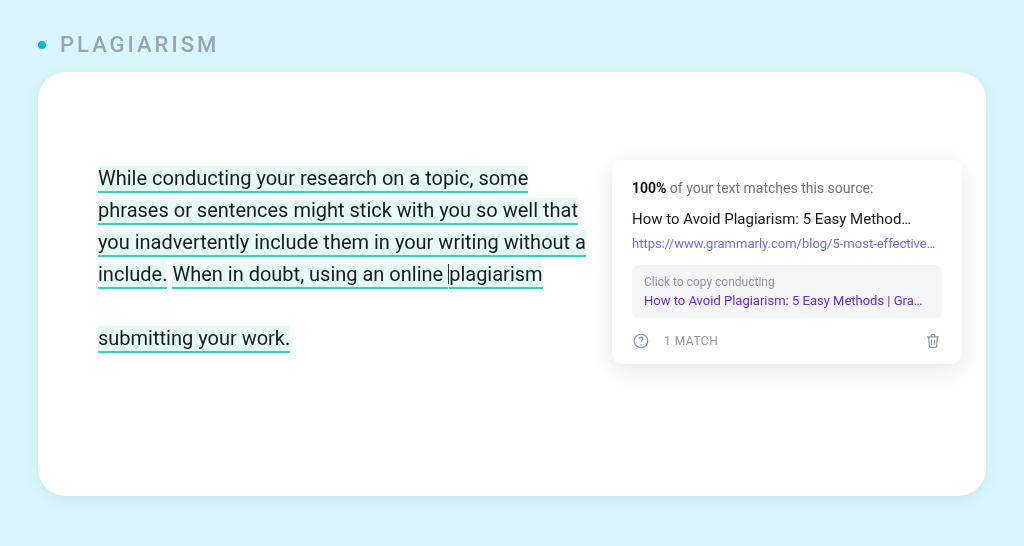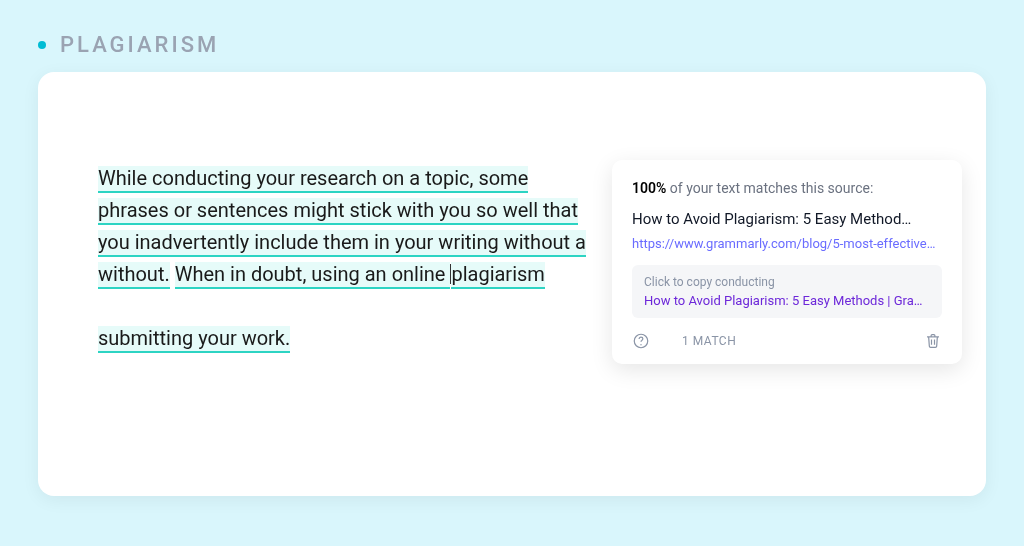--- a/index.html
+++ b/index.html
@@ -32,21 +32,21 @@
     font-weight: 500;
   }
 
   .panel {
     position: absolute;
     left: 38px;
     top: 72px;
     right: 38px;
     bottom: 50px;
     background: #ffffff;
-    border-radius: 16px;
+    border-radius: 28px;
     box-shadow: 0 4px 18px rgba(0,0,0,0.06);
   }
 
   .content {
     position: absolute;
     left: 60px;
     top: 90px;
     width: 500px;
   }
   .content-text {
@@ -123,21 +123,21 @@
     text-overflow: ellipsis;
   }
   .card-footer {
     display: flex;
     align-items: center;
     justify-content: space-between;
   }
   .footer-left {
     display: flex;
     align-items: center;
-    gap: 32px;
+    gap: 14px;
     color: #8a94a6;
     font-size: 12px;
     letter-spacing: 0.5px;
   }
   .icon-btn {
     width: 18px;
     height: 18px;
     display: inline-flex;
     align-items: center;
     justify-content: center;
@@ -155,21 +155,21 @@
   <span class="title">PLAGIARISM</span>
 </div>
 
 <div class="panel">
 
   <div class="content">
     <p class="content-text">
       <span class="hl">While conducting your research on a topic, some</span><br>
       <span class="hl">phrases or sentences might stick with you so well that</span><br>
       <span class="hl">you inadvertently include them in your writing without a</span><br>
-      <span class="hl">without.</span>
+      <span class="hl">include.</span>
       <span class="hl">When in doubt, using an online </span><span class="text-cursor"></span><span class="hl">plagiarism</span><br>
       <br>
       <span class="hl">submitting your work.</span>
     </p>
   </div>
 
   <div class="card">
     <div class="match-line">
       <span class="match-pct">100%</span><span> of your text matches this source:</span>
     </div>

